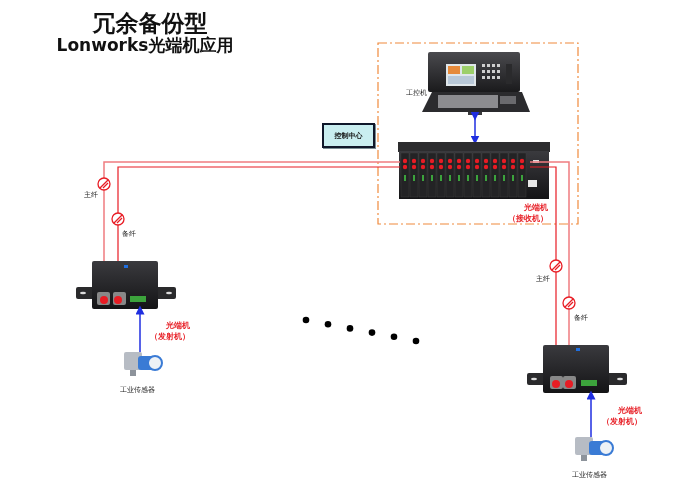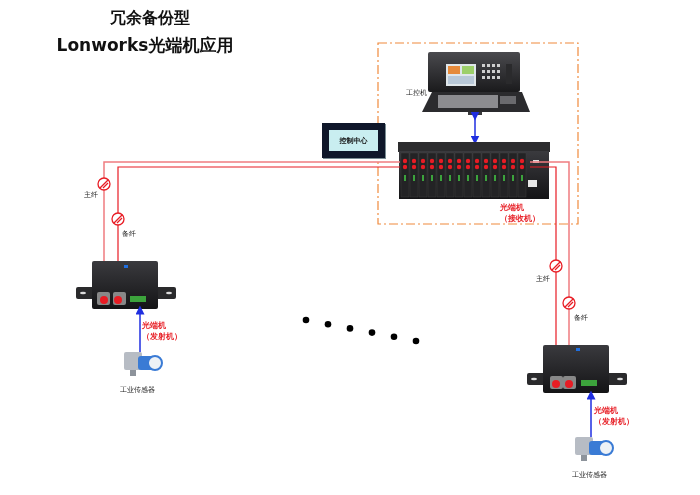--- a/index.html
+++ b/index.html
@@ -1,23 +1,23 @@
 <!DOCTYPE html>
 <html><head>
 <meta charset="utf-8">
 <style>
   html, body { margin:0; padding:0; background:#ffffff; }
   body { width:700px; height:495px; position:relative; overflow:hidden; font-family:"DejaVu Sans", sans-serif; }
   .abs { position:absolute; }
   .title { font-family:"DejaVu Sans", sans-serif; font-weight:bold; color:#111; text-align:center; white-space:nowrap; }
-  .t1 { left:70px; top:8px; width:160px; font-size:16px;font-family:Liberation Mono, monospace; }
+  .t1 { left:70px; top:8px; width:160px; font-size:23px;font-family:Liberation Mono, monospace; }
   .t2 { left:20px; top:34px; width:250px; font-size:17px;text-align:center; }
   .lbl { font-size:7px; color:#222; white-space:nowrap; }
-  .red-lbl { font-size:8px; color:#e8242b; font-weight:bold; text-align:left; line-height:11px; white-space:nowrap; }
-  .ctrl-box { left:322px; top:123px; width:49px; height:21px; background:#c9eef0; border:7px solid #0f172a; box-shadow:1px 1px 0 #7a8d93; font-size:7px; font-weight:bold; color:#111; display:flex; align-items:center; justify-content:center; }
+  .red-lbl { font-size:8px; color:#e8242b; font-weight:bold; text-align:right; line-height:11px; white-space:nowrap; }
+  .ctrl-box { left:322px; top:123px; width:49px; height:21px; background:#c9eef0; border:2px solid #0f172a; box-shadow:1px 1px 0 #7a8d93; font-size:7px; font-weight:bold; color:#111; display:flex; align-items:center; justify-content:center; }
   svg { position:absolute; left:0; top:0; }
 </style>
 </head>
 <body>
 
 <svg width="700" height="495" viewBox="0 0 700 495">
   <defs>
     <marker id="arrB" markerWidth="6" markerHeight="6" refX="3" refY="3" orient="auto">
       <path d="M0,0 L6,3 L0,6 Z" fill="#1f2ee0"></path>
     </marker>

